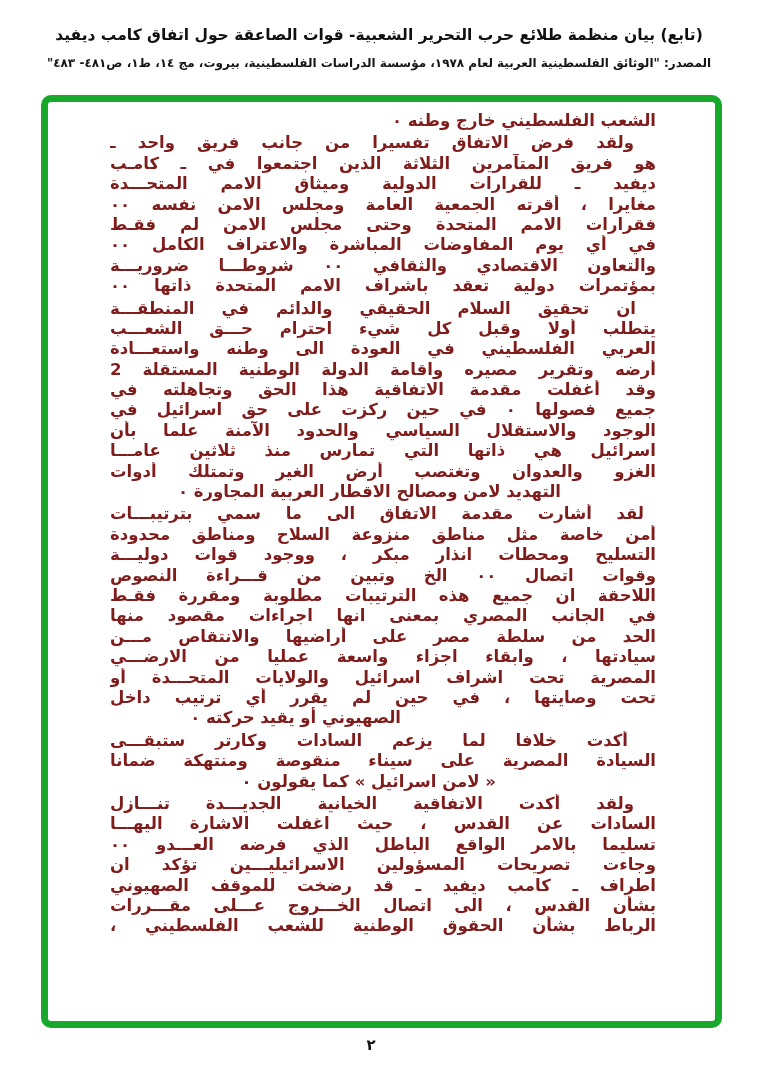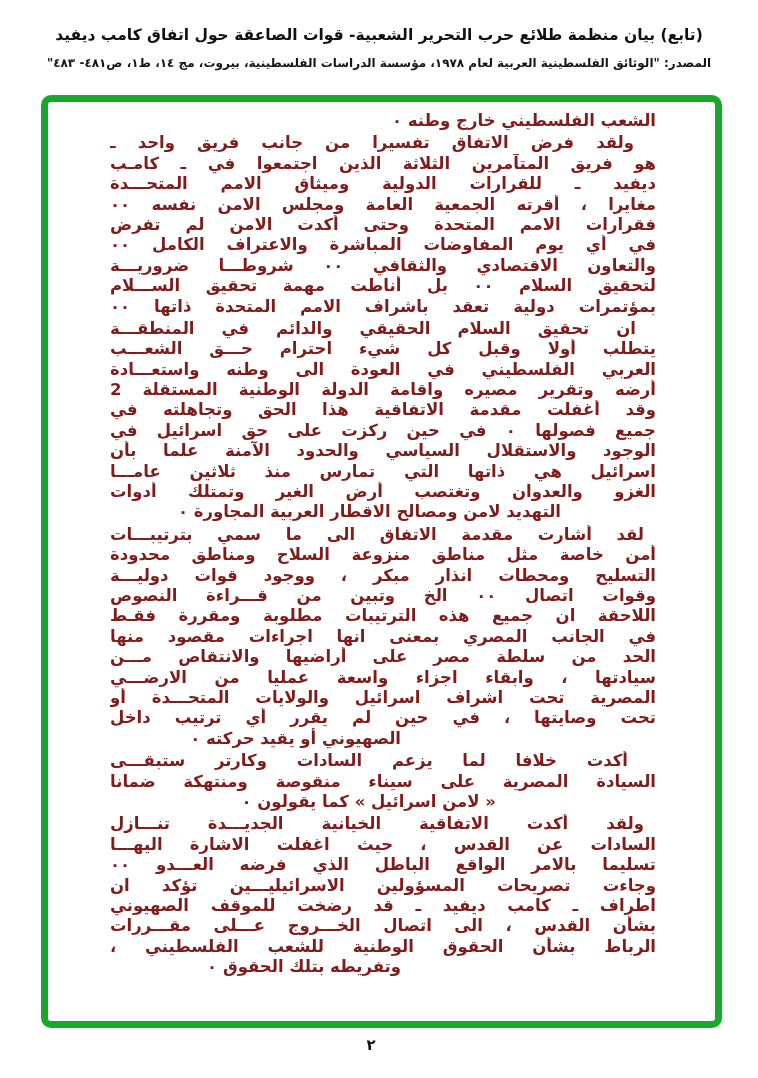--- a/index.html
+++ b/index.html
@@ -62,24 +62,23 @@
 
 <div class="doc-body">
     <div class="para">
       <div class="line end">الشعب الفلسطيني خارج وطنه ٠</div>
     </div>
     <div class="para">
       <div class="line just" style="margin-right: 22px;">ولقد فرض الاتفاق تفسيرا من جانب فريق واحد ـ</div>
       <div class="line just">هو فريق المتآمرين الثلاثة الذين اجتمعوا في ـ كامـب</div>
       <div class="line just">ديفيد ـ للقرارات الدولية وميثاق الامم المتحـــدة</div>
       <div class="line just">مغايرا ، أقرته الجمعية العامة ومجلس الامن نفسه ٠٠</div>
-      <div class="line just">فقرارات الامم المتحدة وحتى أكدت الامن لم تفرض</div>
+      <div class="line just">فقرارات الامم المتحدة وحتى مجلس الامن لم فقـط</div>
       <div class="line just">في أي يوم المفاوضات المباشرة والاعتراف الكامل ٠٠</div>
       <div class="line just">والتعاون الاقتصادي والثقافي ٠٠ شروطـــا ضروريـــة</div>
-      <div class="line just">لتحقيق السلام ٠٠ بل أناطت مهمة تحقيق الســـلام</div>
       <div class="line just">بمؤتمرات دولية تعقد باشراف الامم المتحدة ذاتها ٠٠</div>
     </div>
     <div class="para">
       <div class="line just" style="margin-right: 20px;">ان تحقيق السلام الحقيقي والدائم في المنطقـــة</div>
       <div class="line just">يتطلب أولا وقبل كل شيء احترام حـــق الشعـــب</div>
       <div class="line just">العربي الفلسطيني في العودة الى وطنه واستعـــادة</div>
       <div class="line just">أرضه وتقرير مصيره واقامة الدولة الوطنية المستقلة 2</div>
       <div class="line just">وقد أغفلت مقدمة الاتفاقية هذا الحق وتجاهلته في</div>
       <div class="line just">جميع فصولها ٠ في حين ركزت على حق اسرائيل في</div>
       <div class="line just">الوجود والاستقلال السياسي والحدود الآمنة علما بأن</div>
@@ -99,24 +98,23 @@
       <div class="line just">المصرية تحت اشراف اسرائيل والولايات المتحـــدة أو</div>
       <div class="line just">تحت وصايتها ، في حين لم يقرر أي ترتيب داخل</div>
       <div class="line end" style="margin-right: 255px;">الصهيوني أو يقيد حركته ٠</div>
     </div>
     <div class="para">
       <div class="line just" style="margin-right: 28px;">أكدت خلافا لما يزعم السادات وكارتر ستبقـــى</div>
       <div class="line just">السيادة المصرية على سيناء منقوصة ومنتهكة ضمانا</div>
       <div class="line end" style="margin-right: 160px;">« لامن اسرائيل » كما يقولون ٠</div>
     </div>
     <div class="para">
-      <div class="line just" style="margin-right: 12px;">ولقد أكدت الاتفاقية الخيانية الجديـــدة تنـــازل</div>
+      <div class="line just" style="margin-right: 22px;">ولقد أكدت الاتفاقية الخيانية الجديـــدة تنـــازل</div>
       <div class="line just">السادات عن القدس ، حيث اغفلت الاشارة اليهـــا</div>
       <div class="line just">تسليما بالامر الواقع الباطل الذي فرضه العـــدو ٠٠</div>
       <div class="line just">وجاءت تصريحات المسؤولين الاسرائيليـــين تؤكد ان</div>
       <div class="line just">اطراف ـ كامب ديفيد ـ قد رضخت للموقف الصهيوني</div>
       <div class="line just">بشأن القدس ، الى اتصال الخـــروج عـــلى مقـــررات</div>
       <div class="line just">الرباط بشأن الحقوق الوطنية للشعب الفلسطيني ،</div>
-      <div class="line end" style="margin-right: 255px;">وتفريطه بتلك الحقوق ٠</div>
     </div>
   </div>
 
 <div class="page-num">٢</div>
 
 </body></html>

